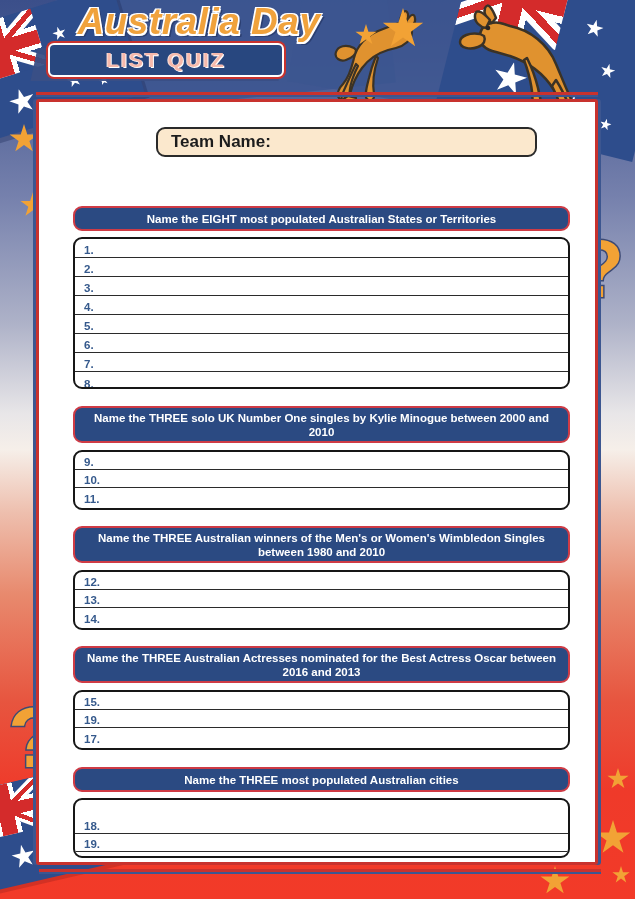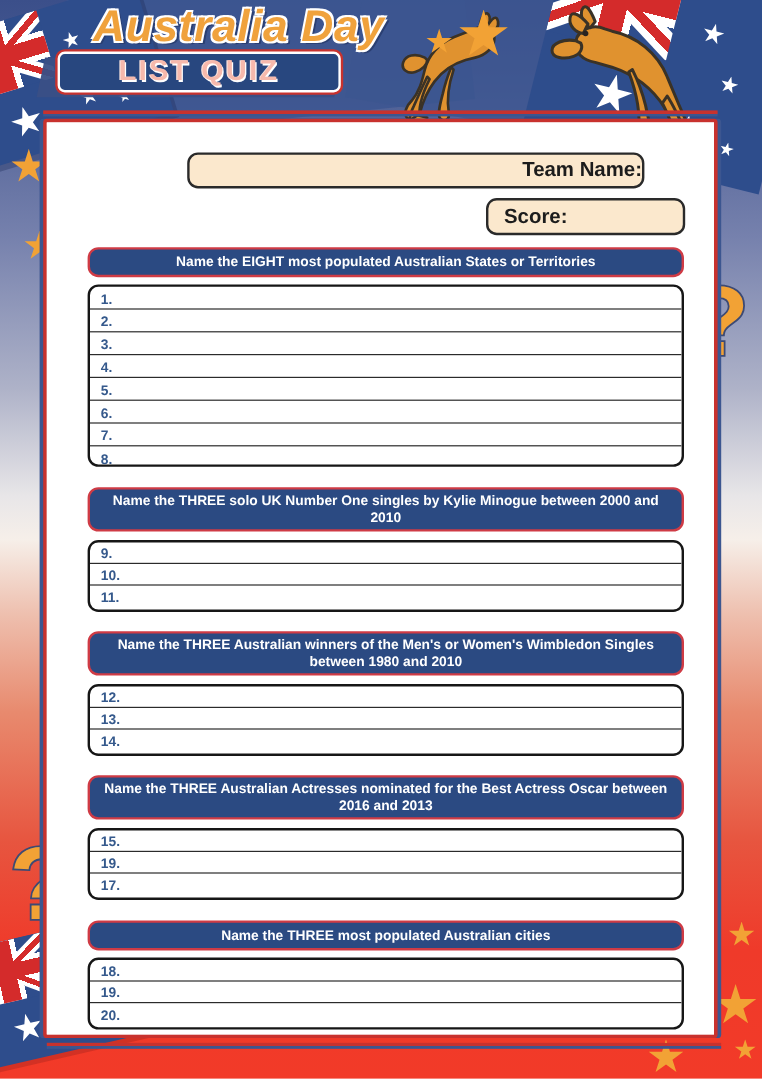--- a/index.html
+++ b/index.html
@@ -187,21 +187,21 @@
     width: 236px; height: 34px;
     background: #28477f;
     border: 2px solid #ffffff;
     box-shadow: 0 0 0 2px #c8322e;
     border-radius: 6px;
     display: flex; align-items: center; justify-content: center;
   }
   .listquiz span {
     font-family: "Liberation Sans", sans-serif;
     font-weight: 700;
-    font-size: 24px;
+    font-size: 21px;
     letter-spacing: 2px;
     color: #f6b9ac;
     text-shadow: 1px 1px 0 #ffffff, -1px 0 0 #f9e2dc;
   }
 
   
   .head-rule {
     position: absolute;
     left: 36px; top: 92px;
     width: 562px; height: 5px;
@@ -214,21 +214,21 @@
     background: #fbe8cd;
     border: 2px solid #2a2a2a;
     border-radius: 9px;
     display: flex;
     align-items: center;
     padding-left: 13px;
     font-weight: 700;
     font-size: 17px;
     color: #1c1c1c;
   }
-  #teamField { left: 117px; top: 25px; width: 381px; height: 30px; justify-content: flex-end; }
+  #teamField { left: 117px; top: 25px; width: 381px; height: 30px; }
   #scoreField { left: 366px; top: 63px; width: 166px; height: 31px; }
 
   
   .qbanner {
     position: absolute;
     background: #2b4a82;
     border: 2.5px solid #cf3b45;
     border-radius: 9px;
     color: #ffffff;
     font-weight: 700;
@@ -379,23 +379,20 @@
     </div>
   </div>
   <div class="head-rule"></div>
 
   <div class="sheet">
     <div class="sheet-inner">
 
       <div class="field" id="teamField">
         <span>Team Name:</span>
       </div>
-      <div class="field" id="scoreField">
-        <span>Score:</span>
-      </div>
 
       <div class="qbanner" style="left:34px; top:104px; width:497px; height:25px;">
         <span>Name the EIGHT most populated Australian States or Territories</span>
       </div>
       <div class="abox" style="left:34px; top:135px; width:497px; height:152px;">
         <div class="aline" style="height:19px;">
             <span>1.</span>
           </div>
         <div class="aline" style="height:19px;">
             <span>2.</span>
@@ -462,21 +459,21 @@
           </div>
         <div class="aline" style="height:18px;">
             <span>17.</span>
           </div>
       </div>
 
       <div class="qbanner" style="left:34px; top:665px; width:497px; height:25px;">
         <span>Name the THREE most populated Australian cities</span>
       </div>
       <div class="abox" style="left:34px; top:696px; width:497px; height:60px;">
-        <div class="aline" style="height:18px;">
+        <div class="aline" style="height:18px;margin-top:16px;">
             <span>18.</span>
           </div>
         <div class="aline" style="height:18px;">
             <span>19.</span>
           </div>
         <div class="aline" style="height:18px;">
             <span>20.</span>
           </div>
       </div>
 

